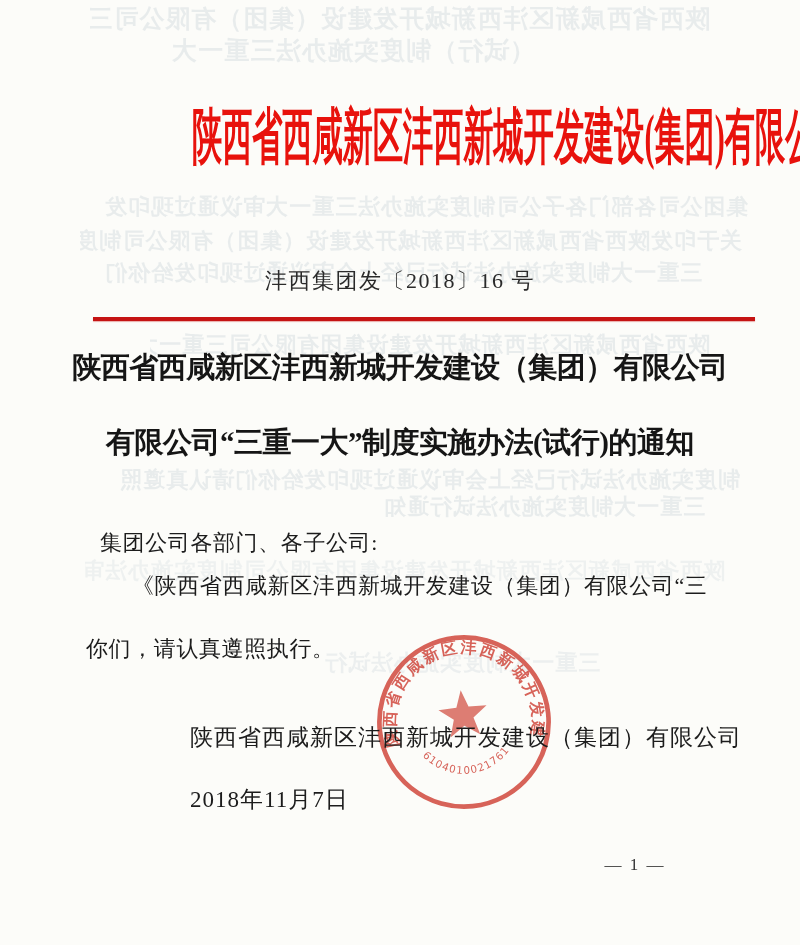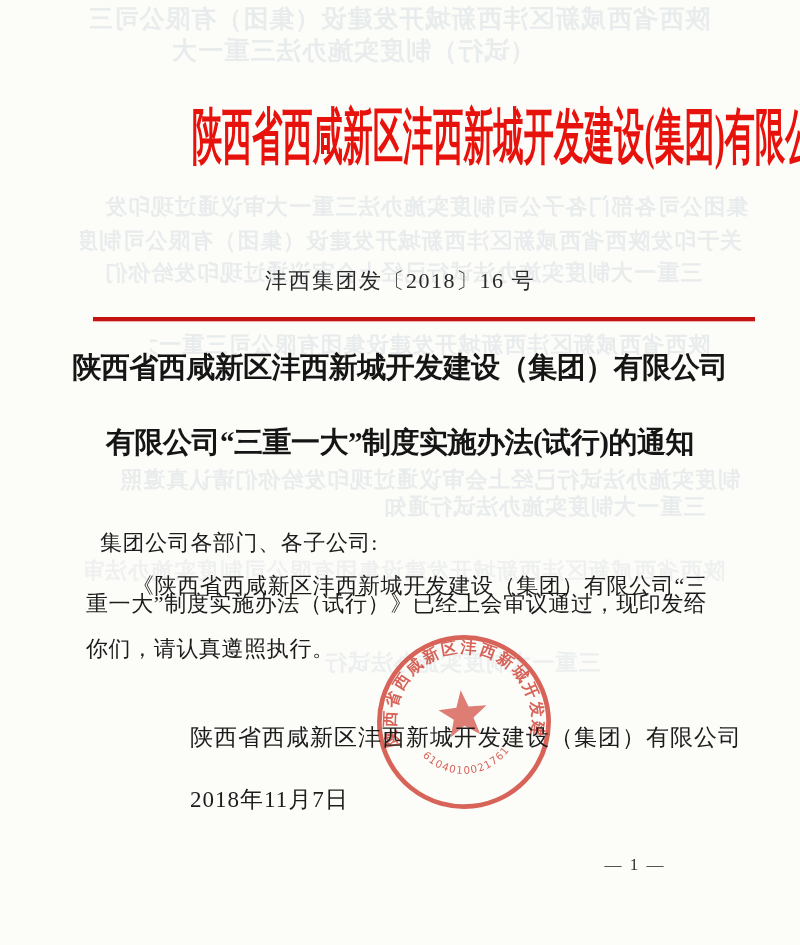--- a/index.html
+++ b/index.html
@@ -93,21 +93,20 @@
 
   <div class="doc-number">沣西集团发〔2018〕16 号</div>
 
   <div class="red-rule"></div>
 
   <div class="title-line t1">陕西省西咸新区沣西新城开发建设（集团）有限公司</div>
   <div class="title-line t3">有限公司“三重一大”制度实施办法(试行)的通知</div>
 
   <div class="body-line salutation">集团公司各部门、各子公司:</div>
   <div class="body-line p1">《陕西省西咸新区沣西新城开发建设（集团）有限公司“三</div>
-  <div class="body-line p2">重一大”制度实施办法（试行）》已经上会审议通过，现印发给</div>
   <div class="body-line p3">你们，请认真遵照执行。</div>
 
   <svg class="seal" viewBox="0 0 200 200">
     <circle cx="100" cy="100" r="90" fill="none" stroke="#cf4237" stroke-width="5"></circle>
     <path id="sealArc" d="M 30,120 A 73,73 0 1 1 170,120" fill="none"></path>
     <path id="sealNumArc" d="M 48,125 A 60,60 0 0 0 152,125" fill="none"></path>
     <path d="M100,66 L106.5,84.1 L125.7,84.7 L110.5,96.4 L115.9,114.8 L100,104 L84.1,114.8 L89.5,96.4 L74.3,84.7 L93.5,84.1 Z" fill="#cf4538" opacity="0.85"></path>
     <text font-size="17" letter-spacing="2.5" fill="#cf4237" font-weight="bold" font-family="Liberation Serif, DejaVu Serif, serif">
       <textPath href="#sealArc" startOffset="1%">陕西省西咸新区沣西新城开发建设(集团)有限公司</textPath>
     </text>

